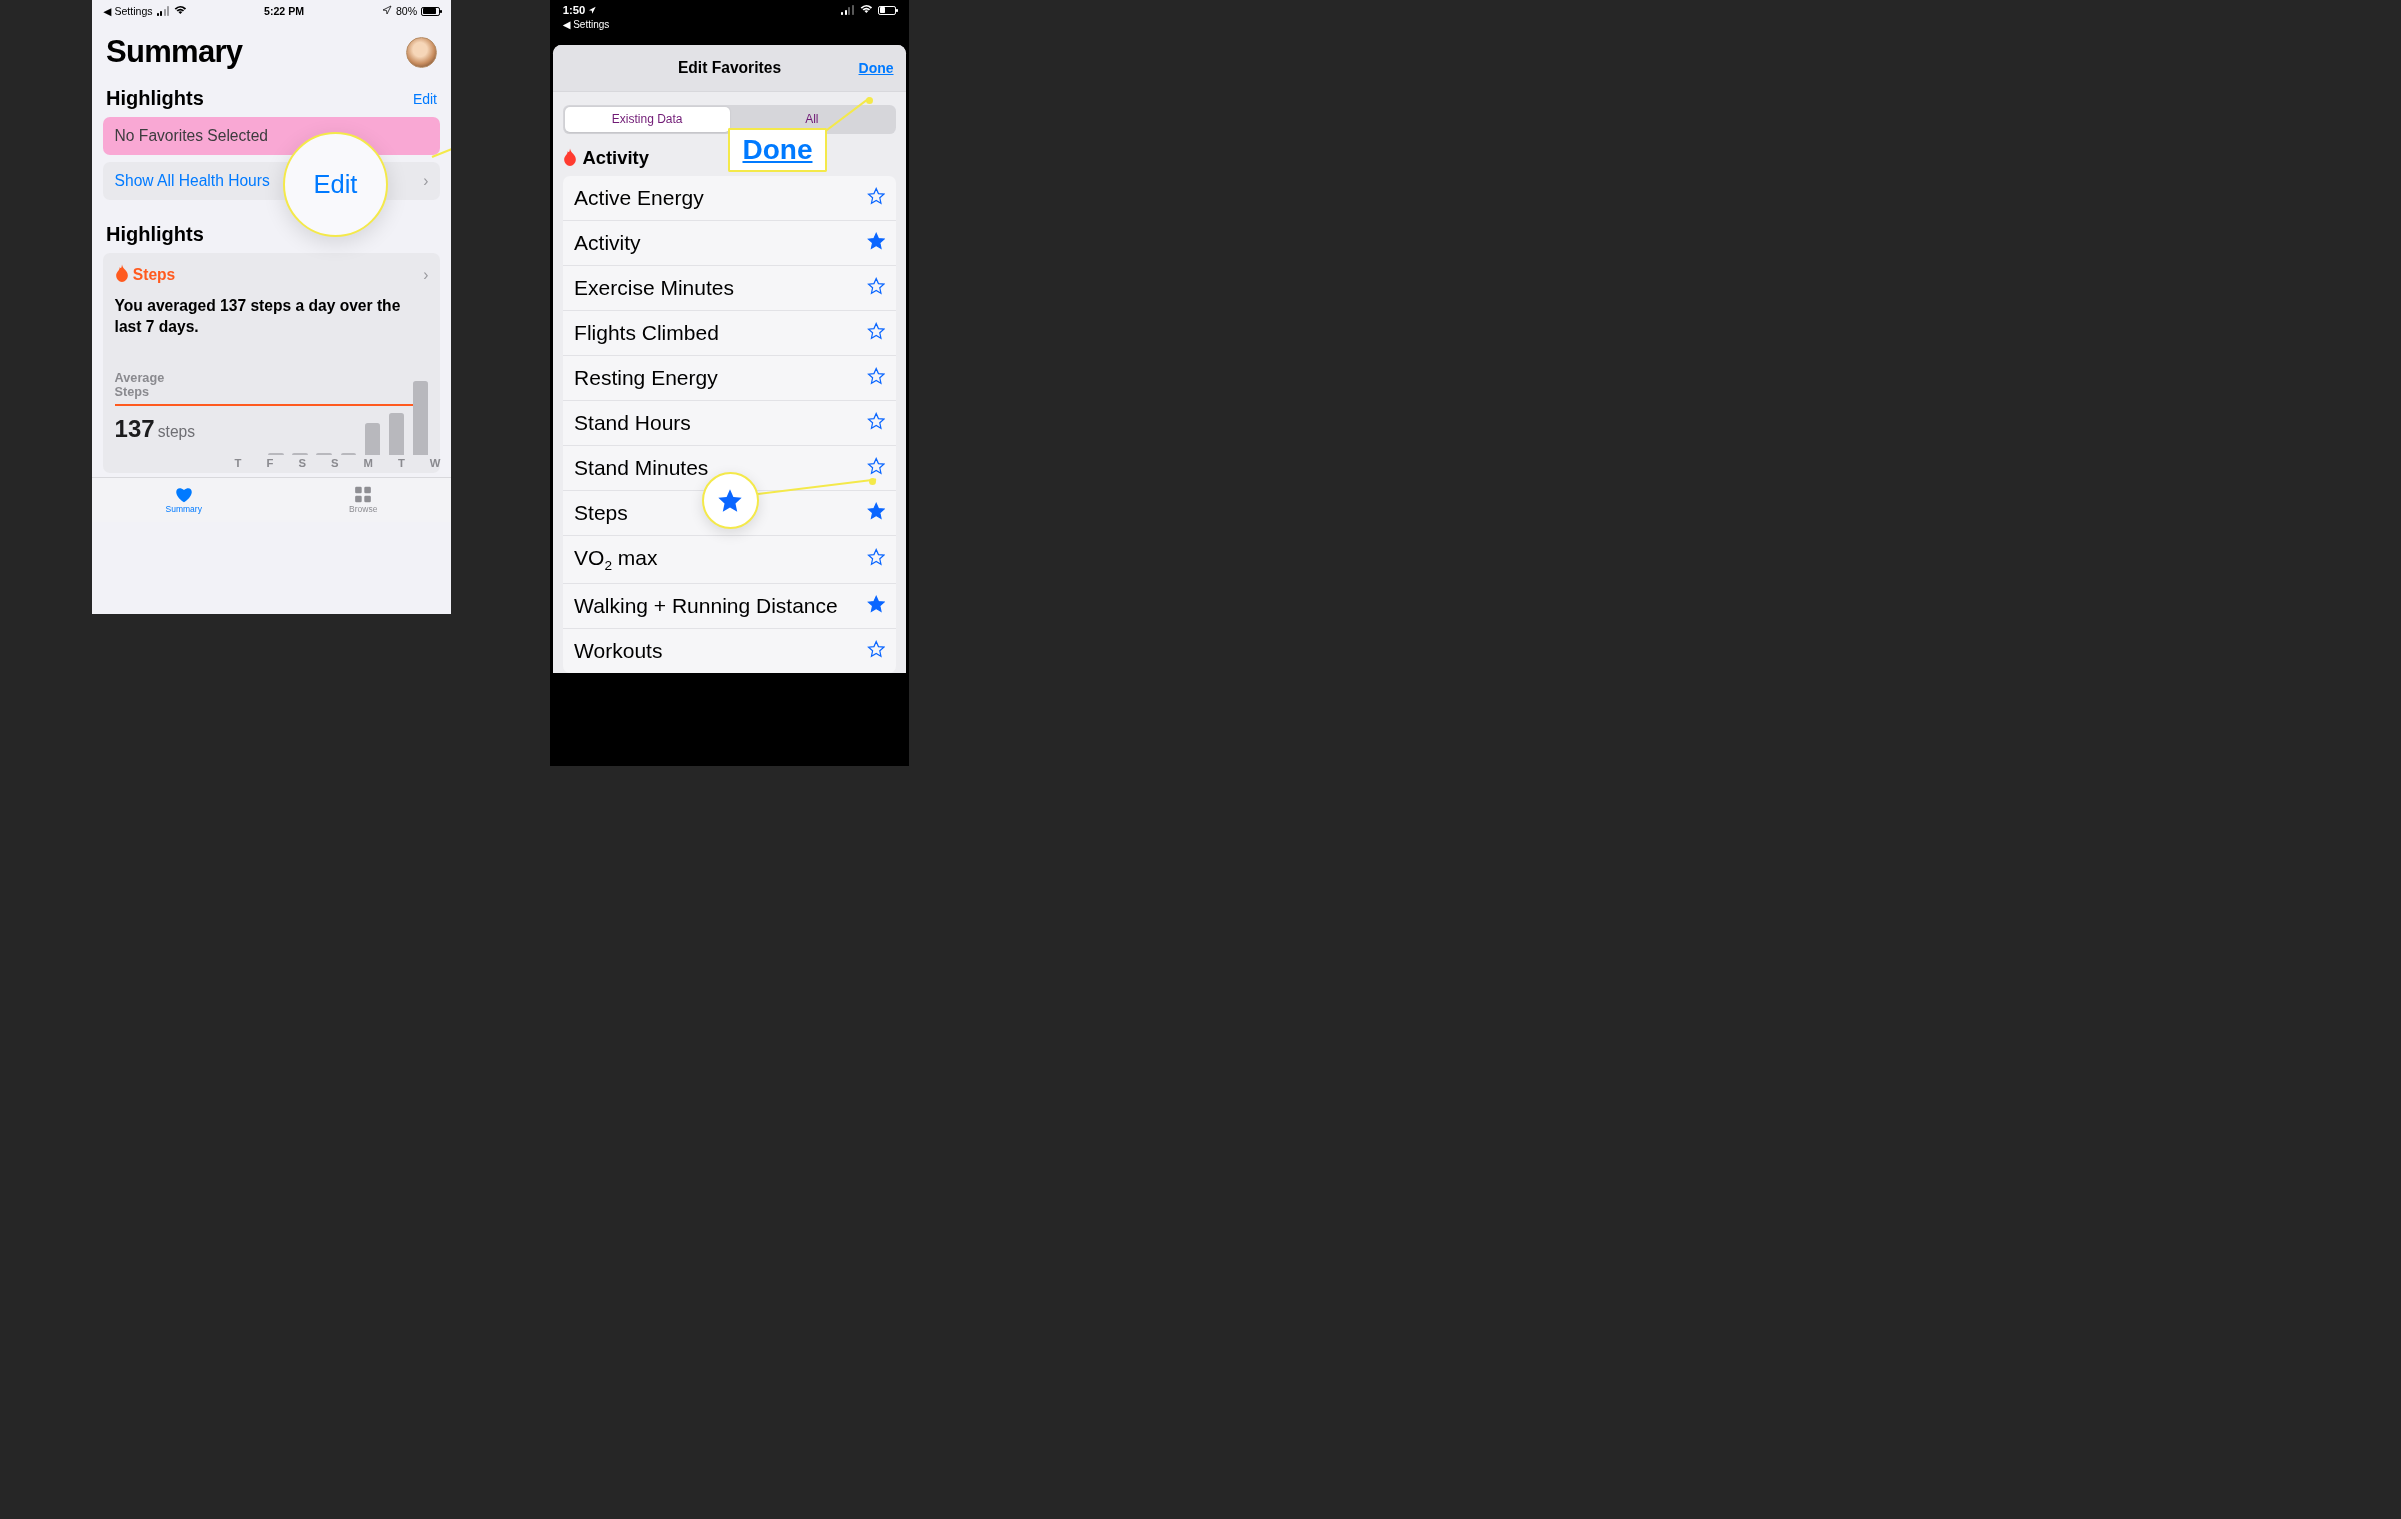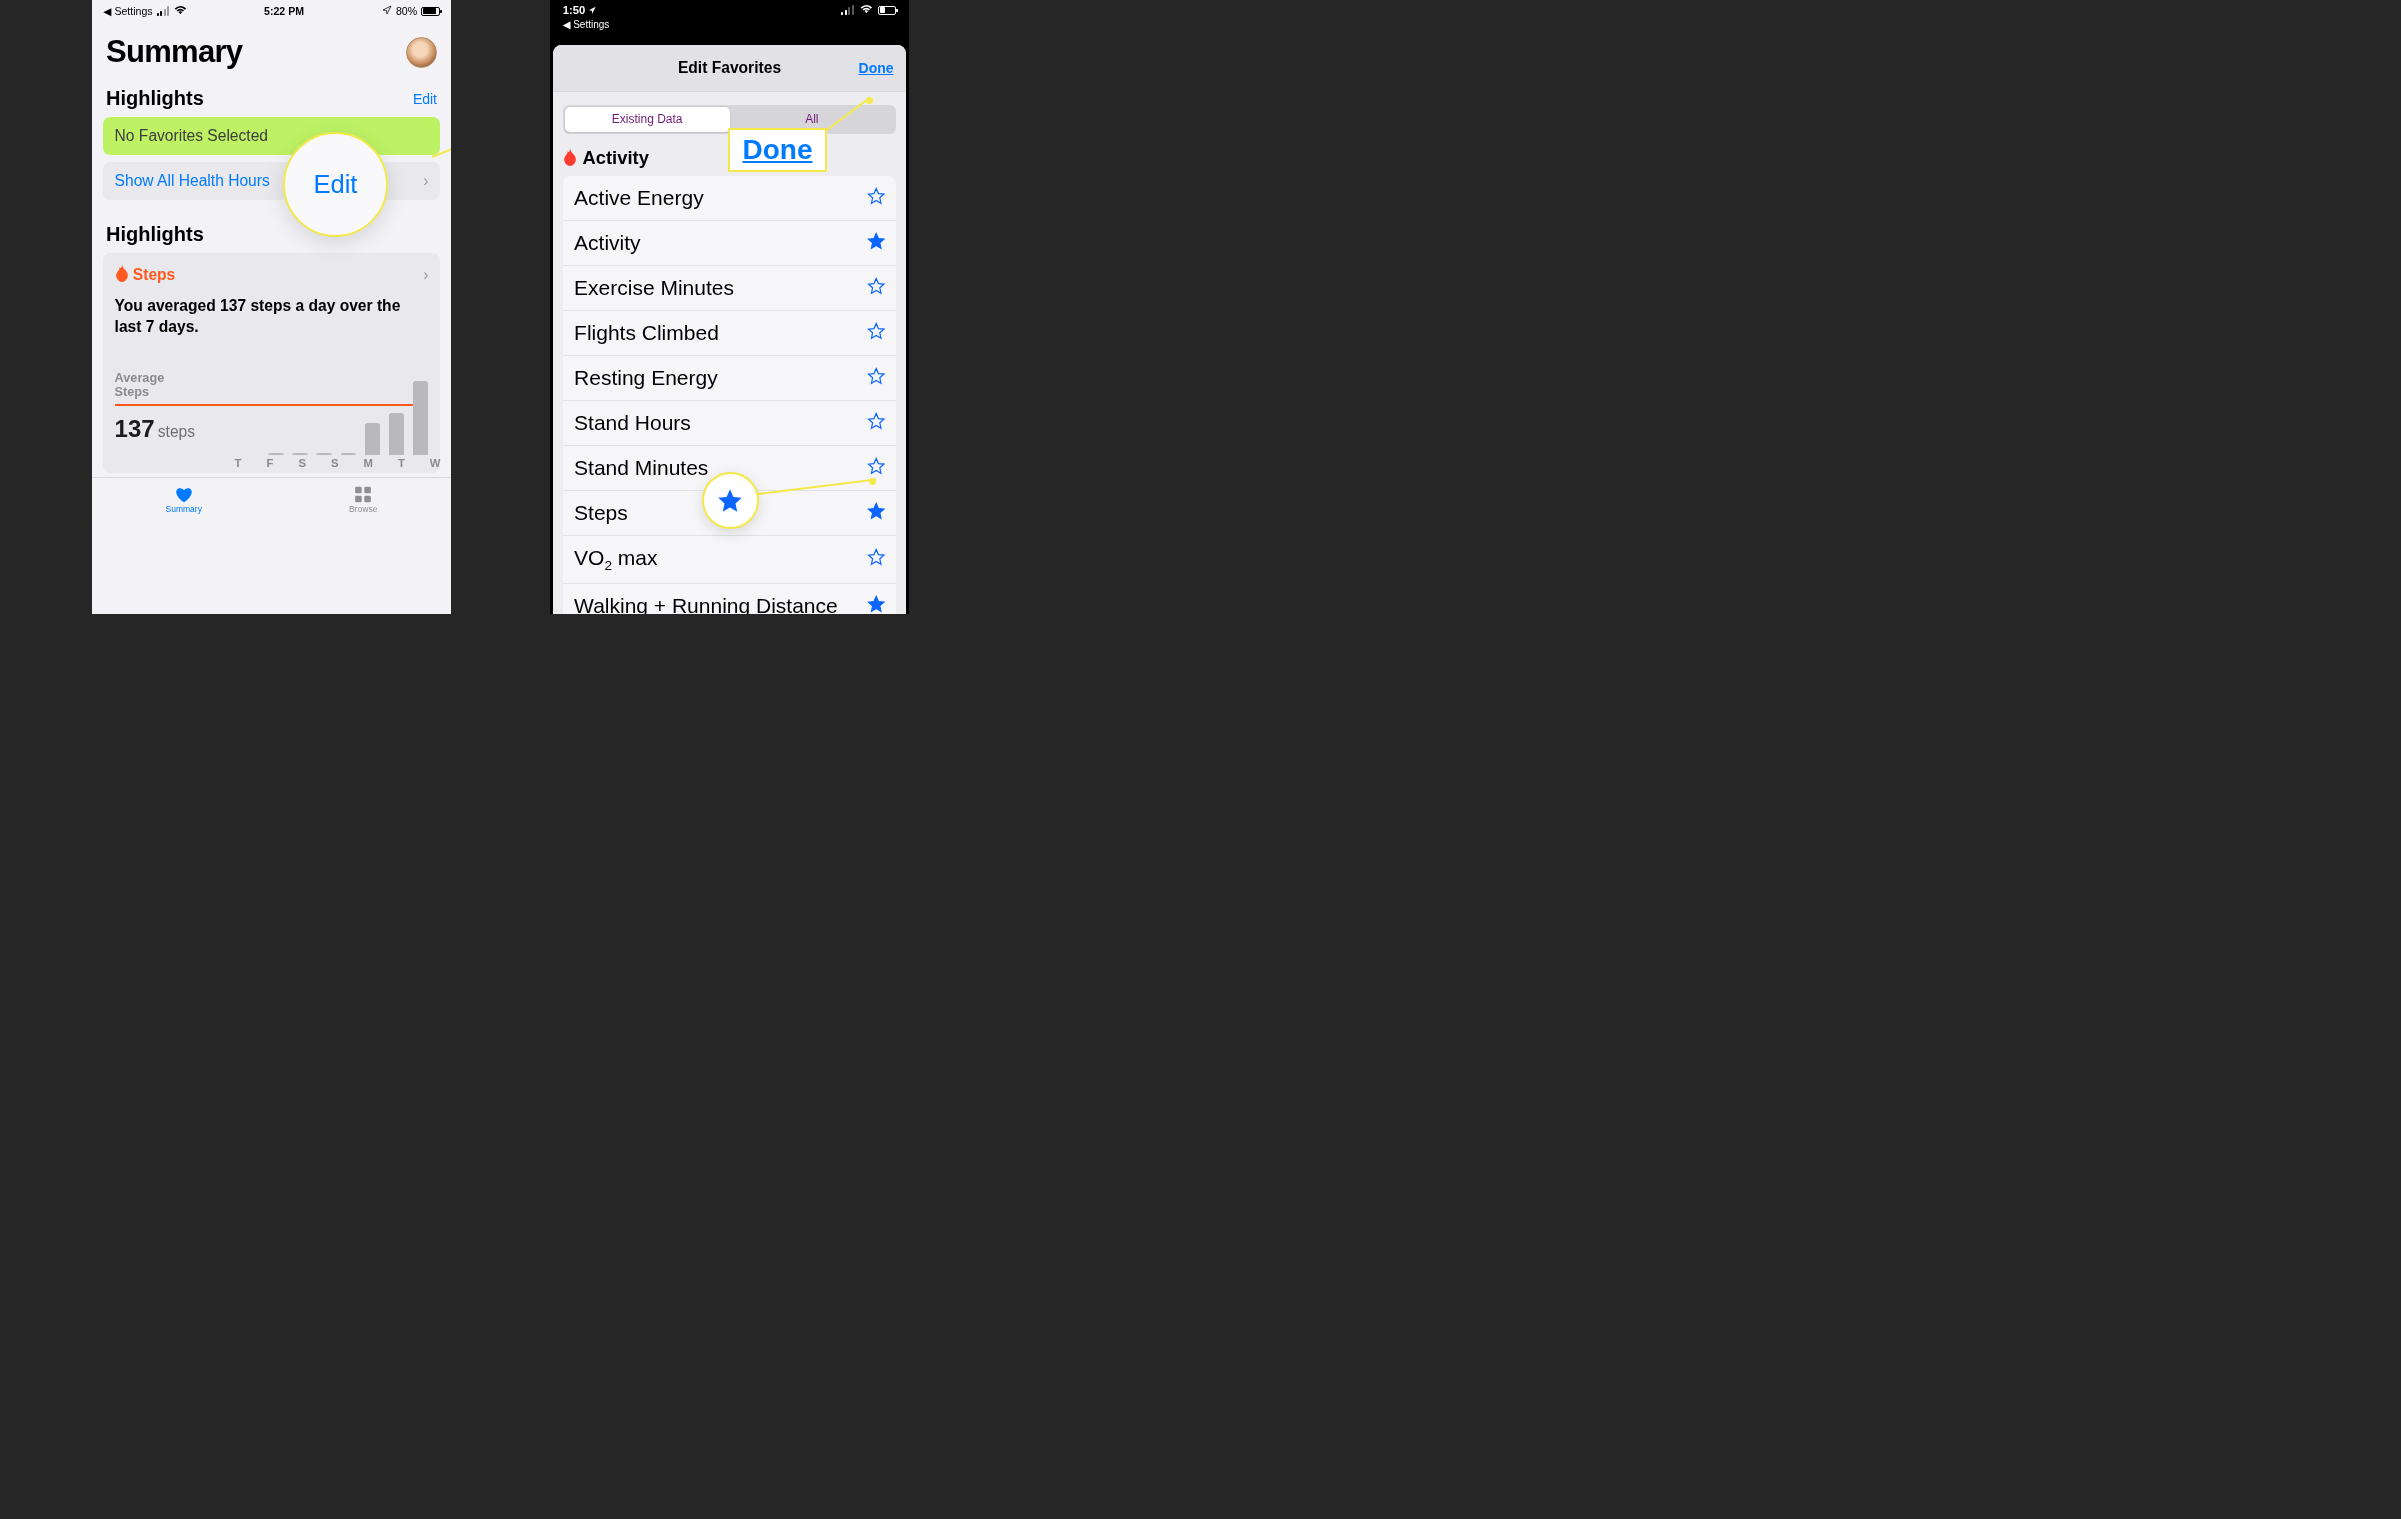--- a/index.html
+++ b/index.html
@@ -51,21 +51,21 @@
   .battery::after { content:""; position:absolute; right:-2.8px; top:2.1px; width:1.8px; height:3.5px; background:currentColor; border-radius:0.7px;}
   .battery .fill { position:absolute; left:0.7px; top:0.7px; bottom:0.7px; background:currentColor; border-radius:0.7px;}
   
   .p1-header { padding: 14px 14px 8.5px; display:flex; justify-content:space-between; align-items:center;}
   .p1-header h1 { font-size: 31px; font-weight: 800; letter-spacing:-0.7px;}
   .avatar { width:31px; height:31px; border-radius:50%; background: radial-gradient(circle at 45% 40%, #f6d6b8 30%, #c88d5f 60%, #8a5d3c 80%); border:1.1px solid #b58c65;}
   .sect-head { padding: 0 14px; display:flex; justify-content:space-between; align-items:center; margin-top:8.5px;}
   .sect-head h2 { font-size: 20px; font-weight:700;}
   .link-blue { color:#007aff; font-size:14px;}
   .card {
-    margin: 7px 11.3px 0; background:#bef264; border-radius:7px; padding:10px 11.3px;
+    margin: 7px 11.3px 0; background:#f9a8d4; border-radius:7px; padding:10px 11.3px;
     font-size:15.6px; color:#3c3c3e;
   }
   .card.show-all {
     background:#e9e9ed; color:#007aff; display:flex; justify-content:space-between; align-items:center;
   }
   .chev { color:#9a9a9f; font-size:15.6px;}
   .highlight-card {
     margin:7px 11.3px 0; background:#e9e9ed; border-radius:7px; padding:11.3px 11.3px 0; position:relative;
   }
   .steps-head { display:flex; justify-content:space-between; align-items:center;}
@@ -244,21 +244,21 @@
         <rect x="15" y="15" width="10" height="10" rx="2" fill="#8e8e93"></rect>
       </svg>
       <span>Browse</span>
     </div>
   </div>
 
   <div class="callout-line" style="left:340px; top:156px; width:78px; transform:rotate(-22deg);"></div>
   <div class="callout blue-text" style="left:191px; top:132px;">Edit</div>
 </div>
 
-<div class="phone" style="height:614px; background:#000;">
+<div class="phone" style="height:766px; background:#000;">
   <div class="status-dark">
     <div class="row1">
       <span style="font-weight:600"><span>1:50</span> <svg width="8.5" height="8.5" viewBox="0 0 20 20" style="display:inline">
             <path d="M2 10 L18 2 L10 18 L9 11 Z" fill="#fff"></path>
           </svg></span>
       <span style="display:flex;align-items:center;gap:5.7px">
         <span class="bars">
             <span></span>
             <span></span>
             <span></span>

